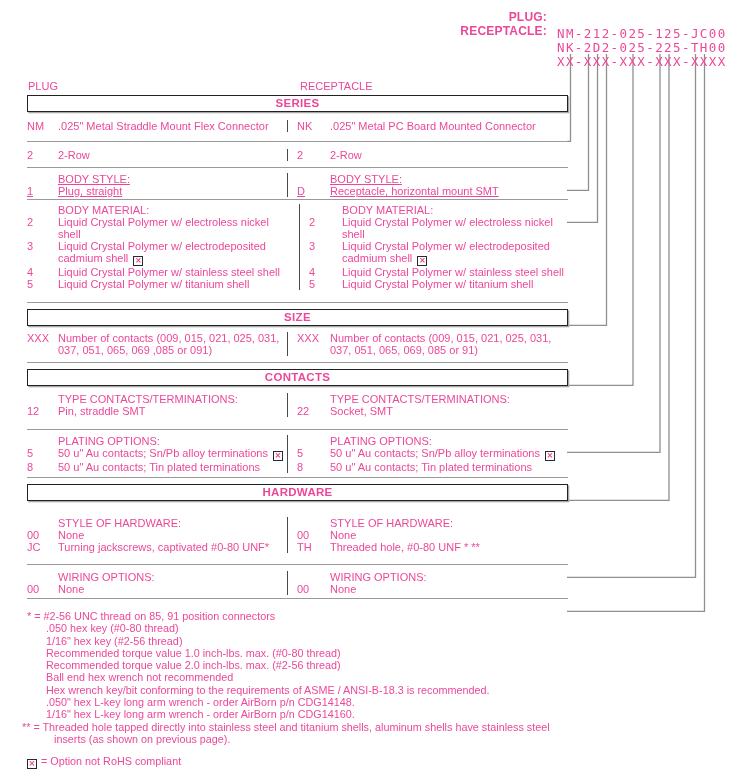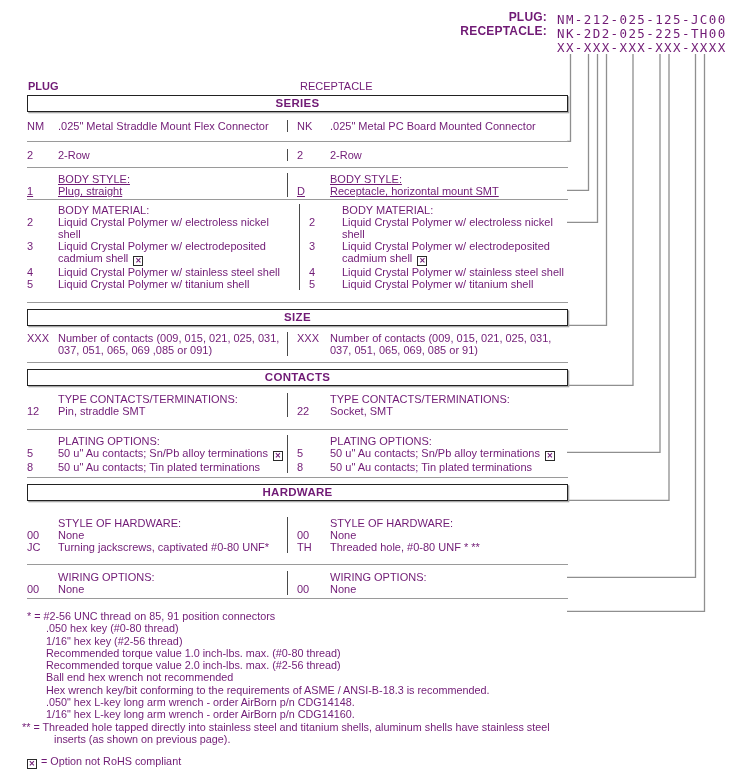--- a/index.html
+++ b/index.html
@@ -1,28 +1,28 @@
 <!DOCTYPE html>
 <html><head>
 <meta charset="utf-8">
 <style>
   html,body{margin:0;padding:0;background:#fff;}
   .page{position:relative;width:739px;height:770px;background:#ffffff;overflow:hidden;
-        font-family:"Liberation Sans",sans-serif;color:#701a75;}
+        font-family:"Liberation Sans",sans-serif;color:#ec4899;}
   
   .pn-row{position:absolute;left:0;right:0;height:14px;}
   .pn-label{position:absolute;right:192px;top:0;font-weight:bold;font-size:12px;letter-spacing:.2px;white-space:pre;}
-  .pn-value{position:absolute;left:557px;top:2px;font-family:"DejaVu Sans Mono",monospace;
+  .pn-value{position:absolute;left:557px;top:16px;font-family:"DejaVu Sans Mono",monospace;
             font-size:12.5px;letter-spacing:1.4px;white-space:pre;}
   
   #callouts{position:absolute;left:0;top:0;pointer-events:none;}
   
   .tbl{position:absolute;left:27px;top:80px;width:541px;}
   .col-heads{position:relative;height:13px;font-size:11px;margin-bottom:2px;}
-  .col-heads .ph{position:absolute;left:1px;top:0;font-weight:bold;}
+  .col-heads .ph{position:absolute;left:1px;top:0;}
   .col-heads .rh{position:absolute;left:273px;top:0;}
   .sec-head{border:1.3px solid #222;box-shadow:1.3px 1.3px 0 #a8a8a8;height:15px;line-height:15px;
             text-align:center;font-weight:bold;font-size:11.5px;letter-spacing:.3px;margin-top:6px;}
   .section:first-child .sec-head{margin-top:0;}
   .group{display:flex;border-bottom:1.4px solid #9a9a9a;}
   .cell{font-size:11px;line-height:12px;}
   .cell.plug{width:260px;}
   .cell.rec{flex:1;border-left:1.2px solid #4a4a4a;padding-left:9px;}
   .row{display:flex;}
   .code{flex:none;}

